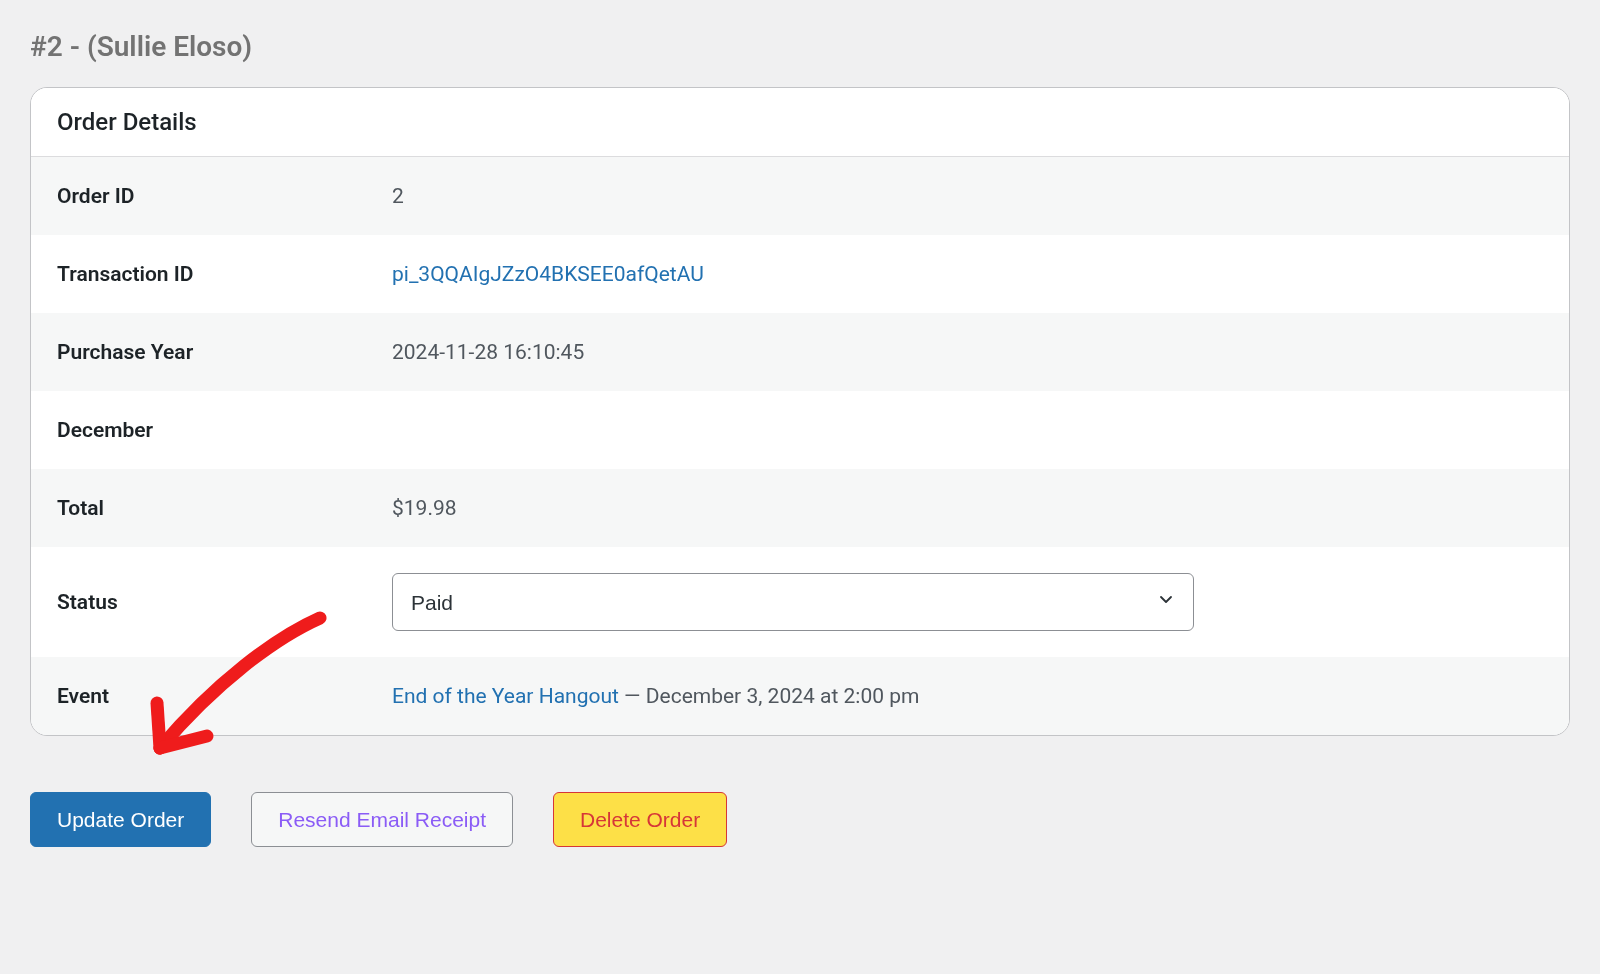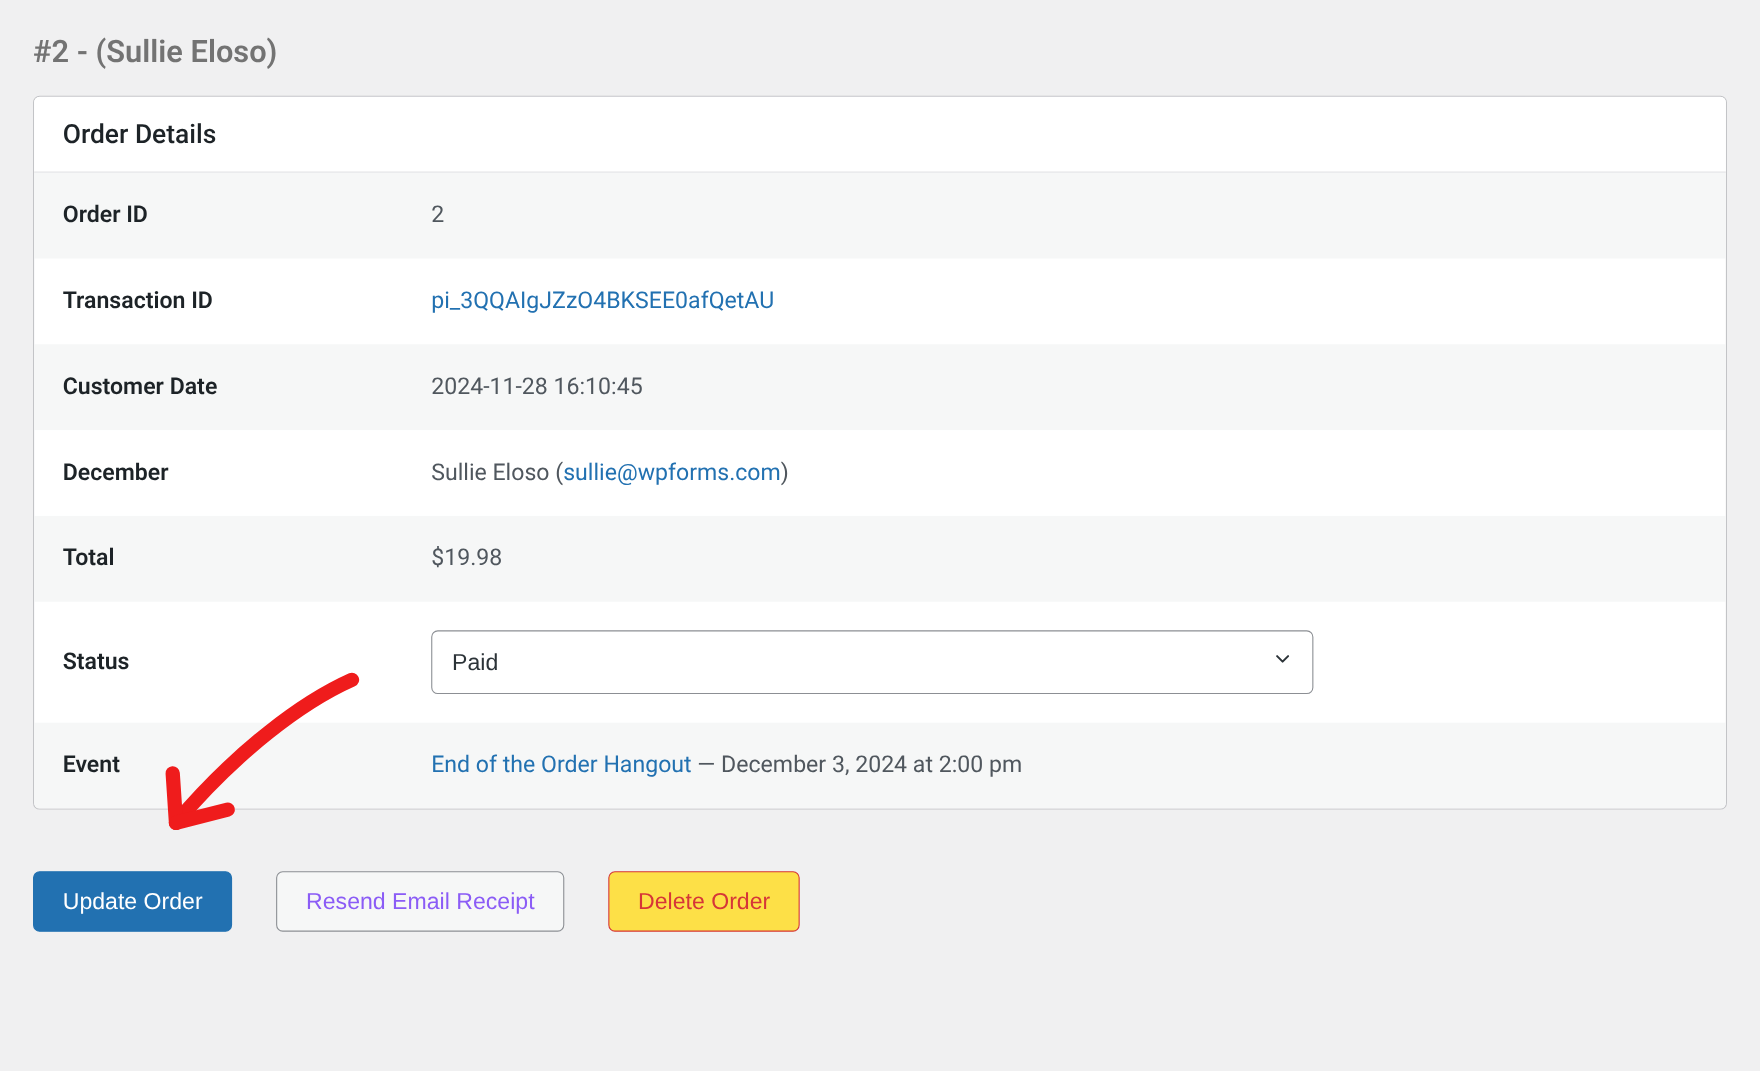--- a/index.html
+++ b/index.html
@@ -12,21 +12,21 @@
   }
   .page-title {
     font-size: 28px;
     font-weight: 600;
     margin-bottom: 24px;
     color: #737373;
   }
   .panel {
     background: #fff;
     border: 1px solid #c3c4c7;
-    border-radius: 6px;
+    border-radius: 17px;
     overflow: hidden;
     position: relative;
   }
   .panel-header {
     padding: 20px 26px;
     font-size: 24px;
     font-weight: 500;
     color: #1d2327;
     border-bottom: 1px solid #dcdcde;
     background: #fff;
@@ -130,30 +130,26 @@
   </div>
 
   <div class="row">
     <div class="label">Transaction ID</div>
     <div class="value">
       <a href="#" class="link">pi_3QQAIgJZzO4BKSEE0afQetAU</a>
     </div>
   </div>
 
   <div class="row alt">
-    <div class="label">Customer Date</div>
+    <div class="label">Purchase Year</div>
     <div class="value">2024-11-28 16:10:45</div>
   </div>
 
   <div class="row">
     <div class="label">December</div>
-    <div class="value">
-      <span>Sullie Eloso</span>
-      (<a href="#" class="link">sullie@wpforms.com</a>)
-    </div>
   </div>
 
   <div class="row alt">
     <div class="label">Total</div>
     <div class="value">$19.98</div>
   </div>
 
   <div class="row" style="padding-top:26px;padding-bottom:26px;">
     <div class="label">Status</div>
     <div class="value">
@@ -166,21 +162,21 @@
               <polyline points="6 9 12 15 18 9"></polyline>
             </svg>
         </span>
       </div>
     </div>
   </div>
 
   <div class="row alt">
     <div class="label">Event</div>
     <div class="value">
-      <a href="#" class="link">End of the Order Hangout</a><span> — December 3, 2024 at 2:00 pm</span>
+      <a href="#" class="link">End of the Year Hangout</a><span> — December 3, 2024 at 2:00 pm</span>
     </div>
   </div>
 
 </div>
 
 <div class="actions">
   <button class="btn btn-primary">Update Order</button>
   <button class="btn btn-secondary">Resend Email Receipt</button>
   <button class="btn btn-danger">Delete Order</button>
 </div>

